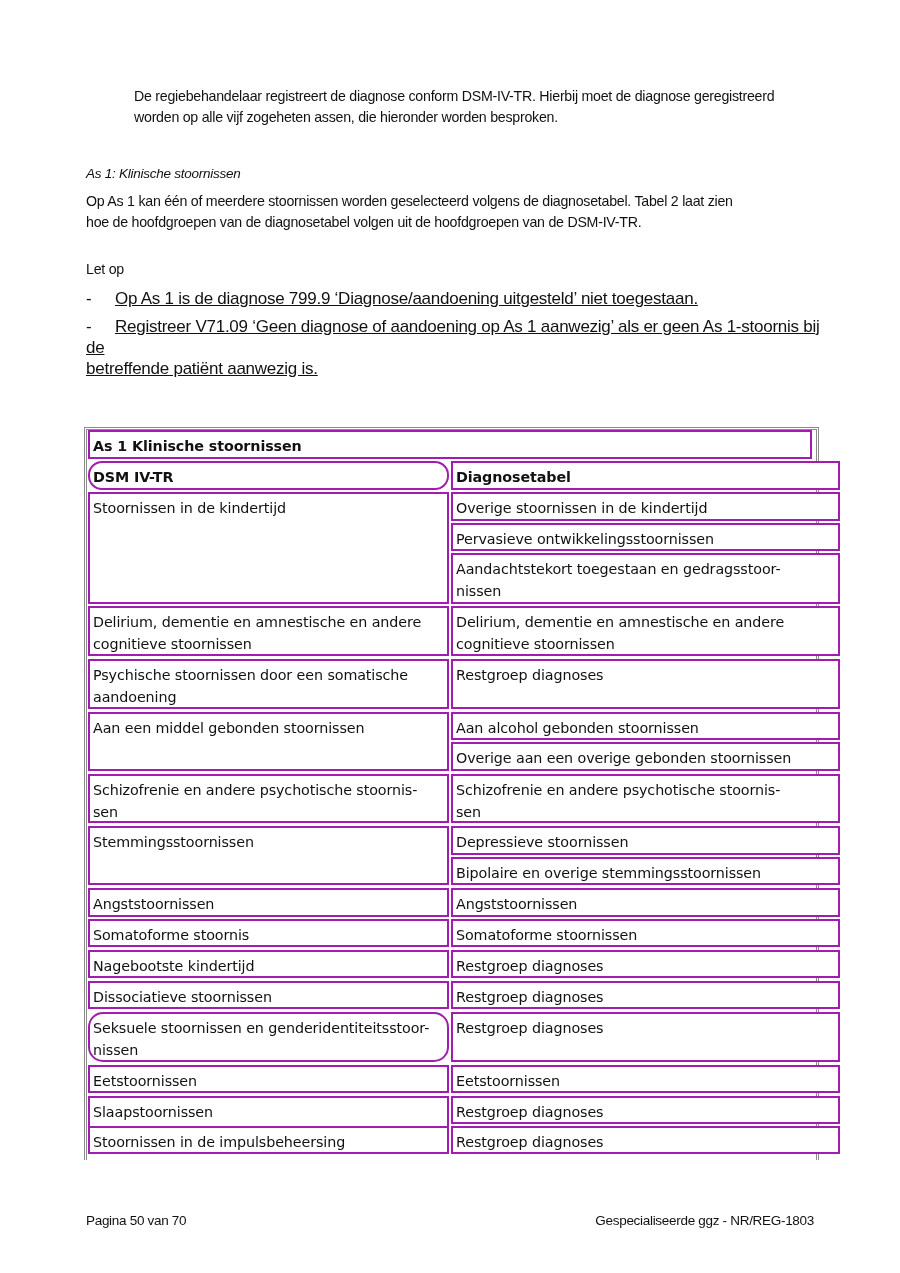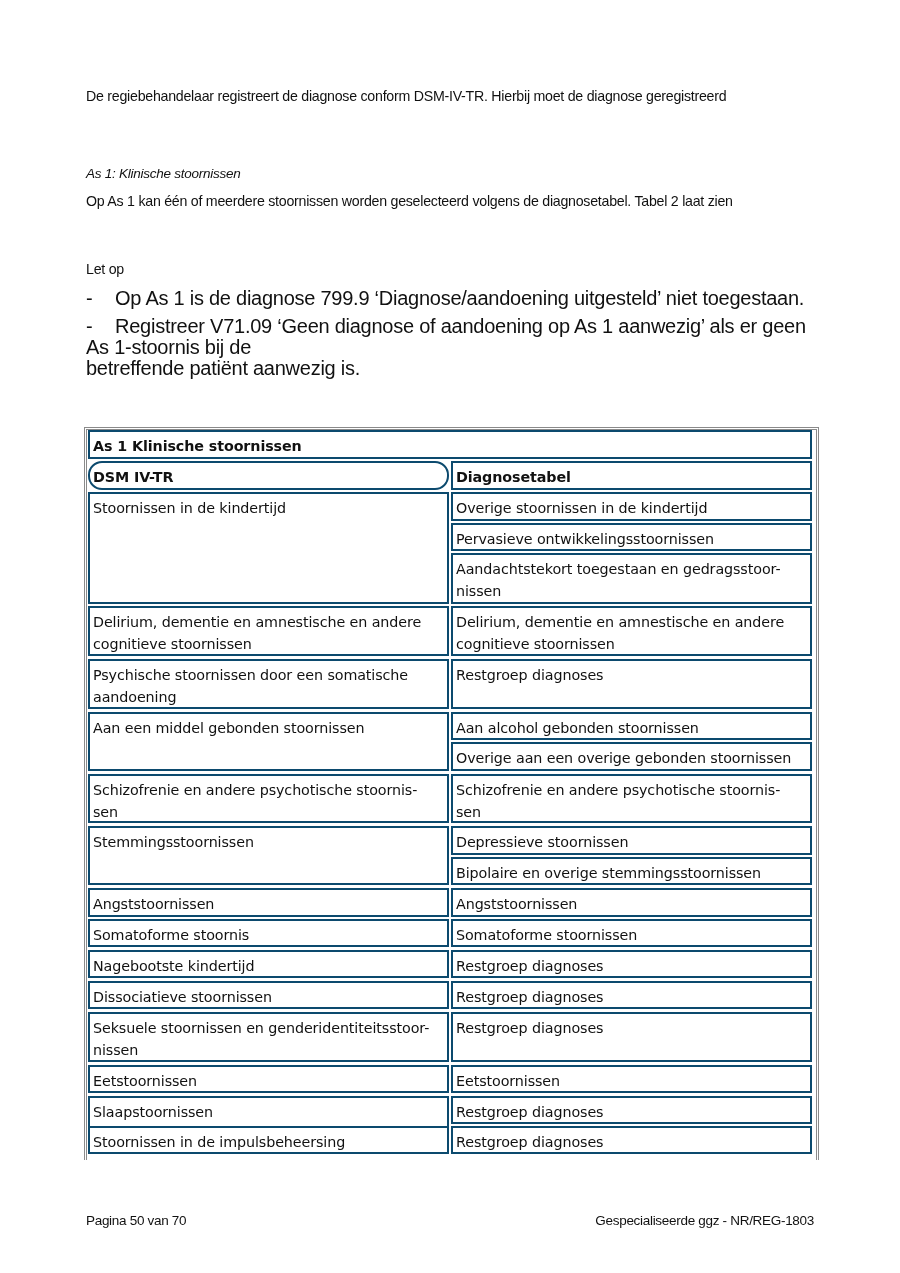--- a/index.html
+++ b/index.html
@@ -7,60 +7,62 @@
     width: 900px; height: 1273px; position: relative; overflow: hidden;
     font-family: "Liberation Sans", "DejaVu Sans", sans-serif;
     color: #111111;
   }
   .para {
     position: absolute; left: 86px; width: 735px;
     font-size: 14.2px; line-height: 21px; letter-spacing: -0.25px;
     margin: 0;
   }
   .italic { font-style: italic; font-size: 13.5px; }
-  .bullet { position: absolute; left: 86px; width: 735px; font-size: 20px; line-height: 21px; letter-spacing: -0.25px; }
+  .bullet { position: absolute; left: 86px; width: 735px; font-size: 17px; line-height: 21px; letter-spacing: -0.25px; text-decoration: underline; }
   .bullet .dash { display: inline-block; width: 29px; }
 
   
   .tbl-outer {
     position: absolute; left: 84px; top: 427px; width: 729px; height: 730px;
     border-top: 3px double #8a8a8a;
     border-left: 3px double #8a8a8a;
     border-right: 3px double #8a8a8a;
     border-bottom: none;
   }
   .cell {
     position: absolute; box-sizing: border-box;
-    border: 2px solid #0c4a6e;
+    border: 2px solid #a21caf;
     padding: 3px 0 0 3px;
     font-family: "DejaVu Sans", sans-serif;
     font-size: 14.3px; line-height: 22px; letter-spacing: -0.1px;
     color: #111111; background: #fff;
     overflow: hidden;
   }
   .cell.bold { font-weight: bold; }
   .L { left: 88px; width: 361px; }
-  .R { left: 451px; width: 361px; }
+  .R { left: 451px; width: 389px; }
   .full { left: 88px; width: 724px; }
 
   .footer {
     position: absolute; top: 1213px; font-size: 13.5px; letter-spacing: -0.3px;
   }
 </style>
 </head>
 <body>
 
-<div class="para" style="top:86px;">
+<div class="para" style="top:86px;margin-left:48px;">
   <div>De regiebehandelaar registreert de diagnose conform DSM-IV-TR. Hierbij moet de diagnose geregistreerd</div>
+  <div>worden op alle vijf zogeheten assen, die hieronder worden besproken.</div>
 </div>
 
 <div class="para italic" style="top:163px;">As 1: Klinische stoornissen</div>
 
 <div class="para" style="top:191px;">
   <div>Op As 1 kan één of meerdere stoornissen worden geselecteerd volgens de diagnosetabel. Tabel 2 laat zien</div>
+  <div>hoe de hoofdgroepen van de diagnosetabel volgen uit de hoofdgroepen van de DSM-IV-TR.</div>
 </div>
 
 <div class="para" style="top:259px;">Let op</div>
 
 <div class="bullet" style="top:288px;">
   <span class="dash">-</span><span>Op As 1 is de diagnose 799.9 ‘Diagnose/aandoening uitgesteld’ niet toegestaan.</span>
 </div>
 
 <div class="bullet" style="top:316px;">
   <div><span class="dash">-</span><span>Registreer V71.09 ‘Geen diagnose of aandoening op As 1 aanwezig’ als er geen As 1-stoornis bij de</span></div>
@@ -107,21 +109,21 @@
 
 <div class="cell L" style="top:919px;height:28px;">Somatoforme stoornis</div>
 <div class="cell R" style="top:919px;height:28px;">Somatoforme stoornissen</div>
 
 <div class="cell L" style="top:950px;height:28px;">Nagebootste kindertijd</div>
 <div class="cell R" style="top:950px;height:28px;">Restgroep diagnoses</div>
 
 <div class="cell L" style="top:981px;height:28px;">Dissociatieve stoornissen</div>
 <div class="cell R" style="top:981px;height:28px;">Restgroep diagnoses</div>
 
-<div class="cell L" style="top:1012px;height:50px;white-space:pre-line;">Seksuele stoornissen en genderidentiteitsstoor-
+<div class="cell L" style="top:1012px;height:50px;white-space:pre-line;border-radius:15px;">Seksuele stoornissen en genderidentiteitsstoor-
 nissen</div>
 <div class="cell R" style="top:1012px;height:50px;">Restgroep diagnoses</div>
 
 <div class="cell L" style="top:1065px;height:28px;">Eetstoornissen</div>
 <div class="cell R" style="top:1065px;height:28px;">Eetstoornissen</div>
 
 <div class="cell L" style="top:1096px;height:32px;">Slaapstoornissen</div>
 <div class="cell R" style="top:1096px;height:28px;">Restgroep diagnoses</div>
 
 <div class="cell L" style="top:1126px;height:28px;">Stoornissen in de impulsbeheersing</div>

